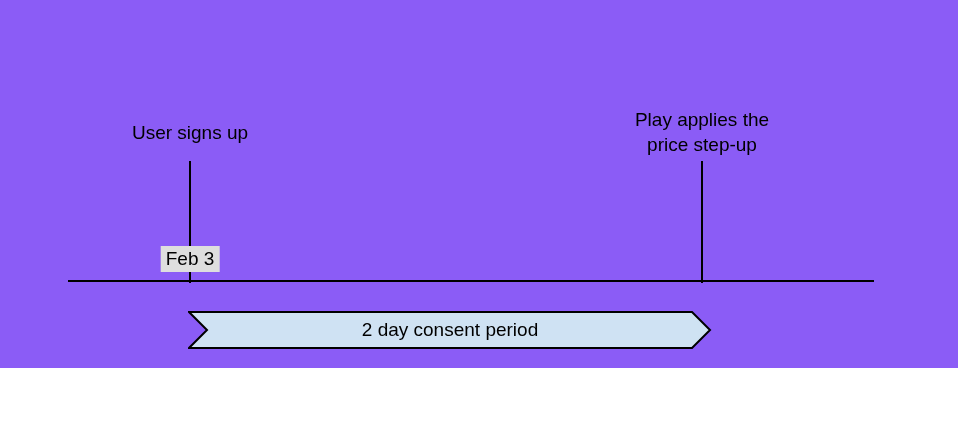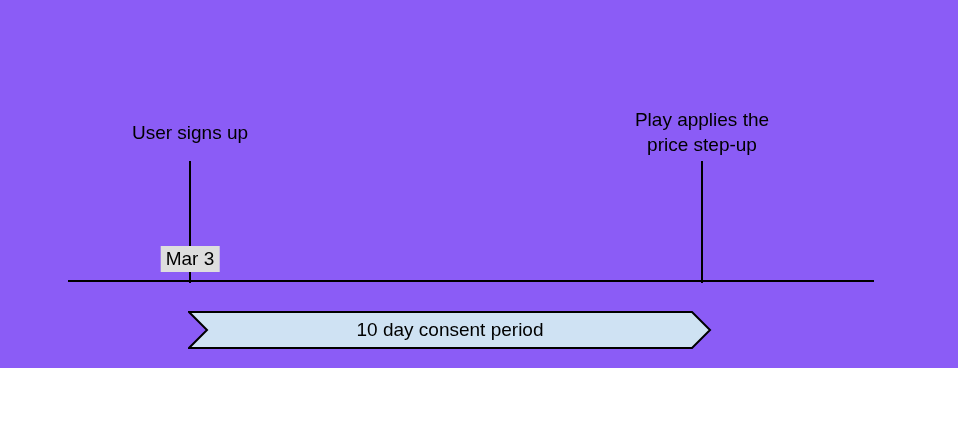--- a/index.html
+++ b/index.html
@@ -95,31 +95,31 @@
 
 <div class="canvas">
 
   <div class="timeline-axis"></div>
 
   <div class="event" style="left:190px">
     <div class="event-title-area">
       <div class="event-title">User signs up</div>
     </div>
     <div class="event-tick"></div>
-    <div class="event-date">Mar 3</div>
+    <div class="event-date">Feb 3</div>
   </div>
 
 
   <div class="event" style="left:702px">
     <div class="event-title-area">
       <div class="event-title">Play applies the price step-up</div>
     </div>
     <div class="event-tick"></div>
   </div>
 
   <div class="banner">
     <svg width="524" height="38" viewBox="0 0 524 38">
       <polygon points="1,1 504,1 522,19 504,37 1,37 19,19" stroke="#000000" stroke-width="2" stroke-linejoin="miter" fill="#cfe2f3"></polygon>
     </svg>
-    <div class="banner-label">10 day consent period</div>
+    <div class="banner-label">2 day consent period</div>
   </div>
 
 </div>
 
 </body></html>

